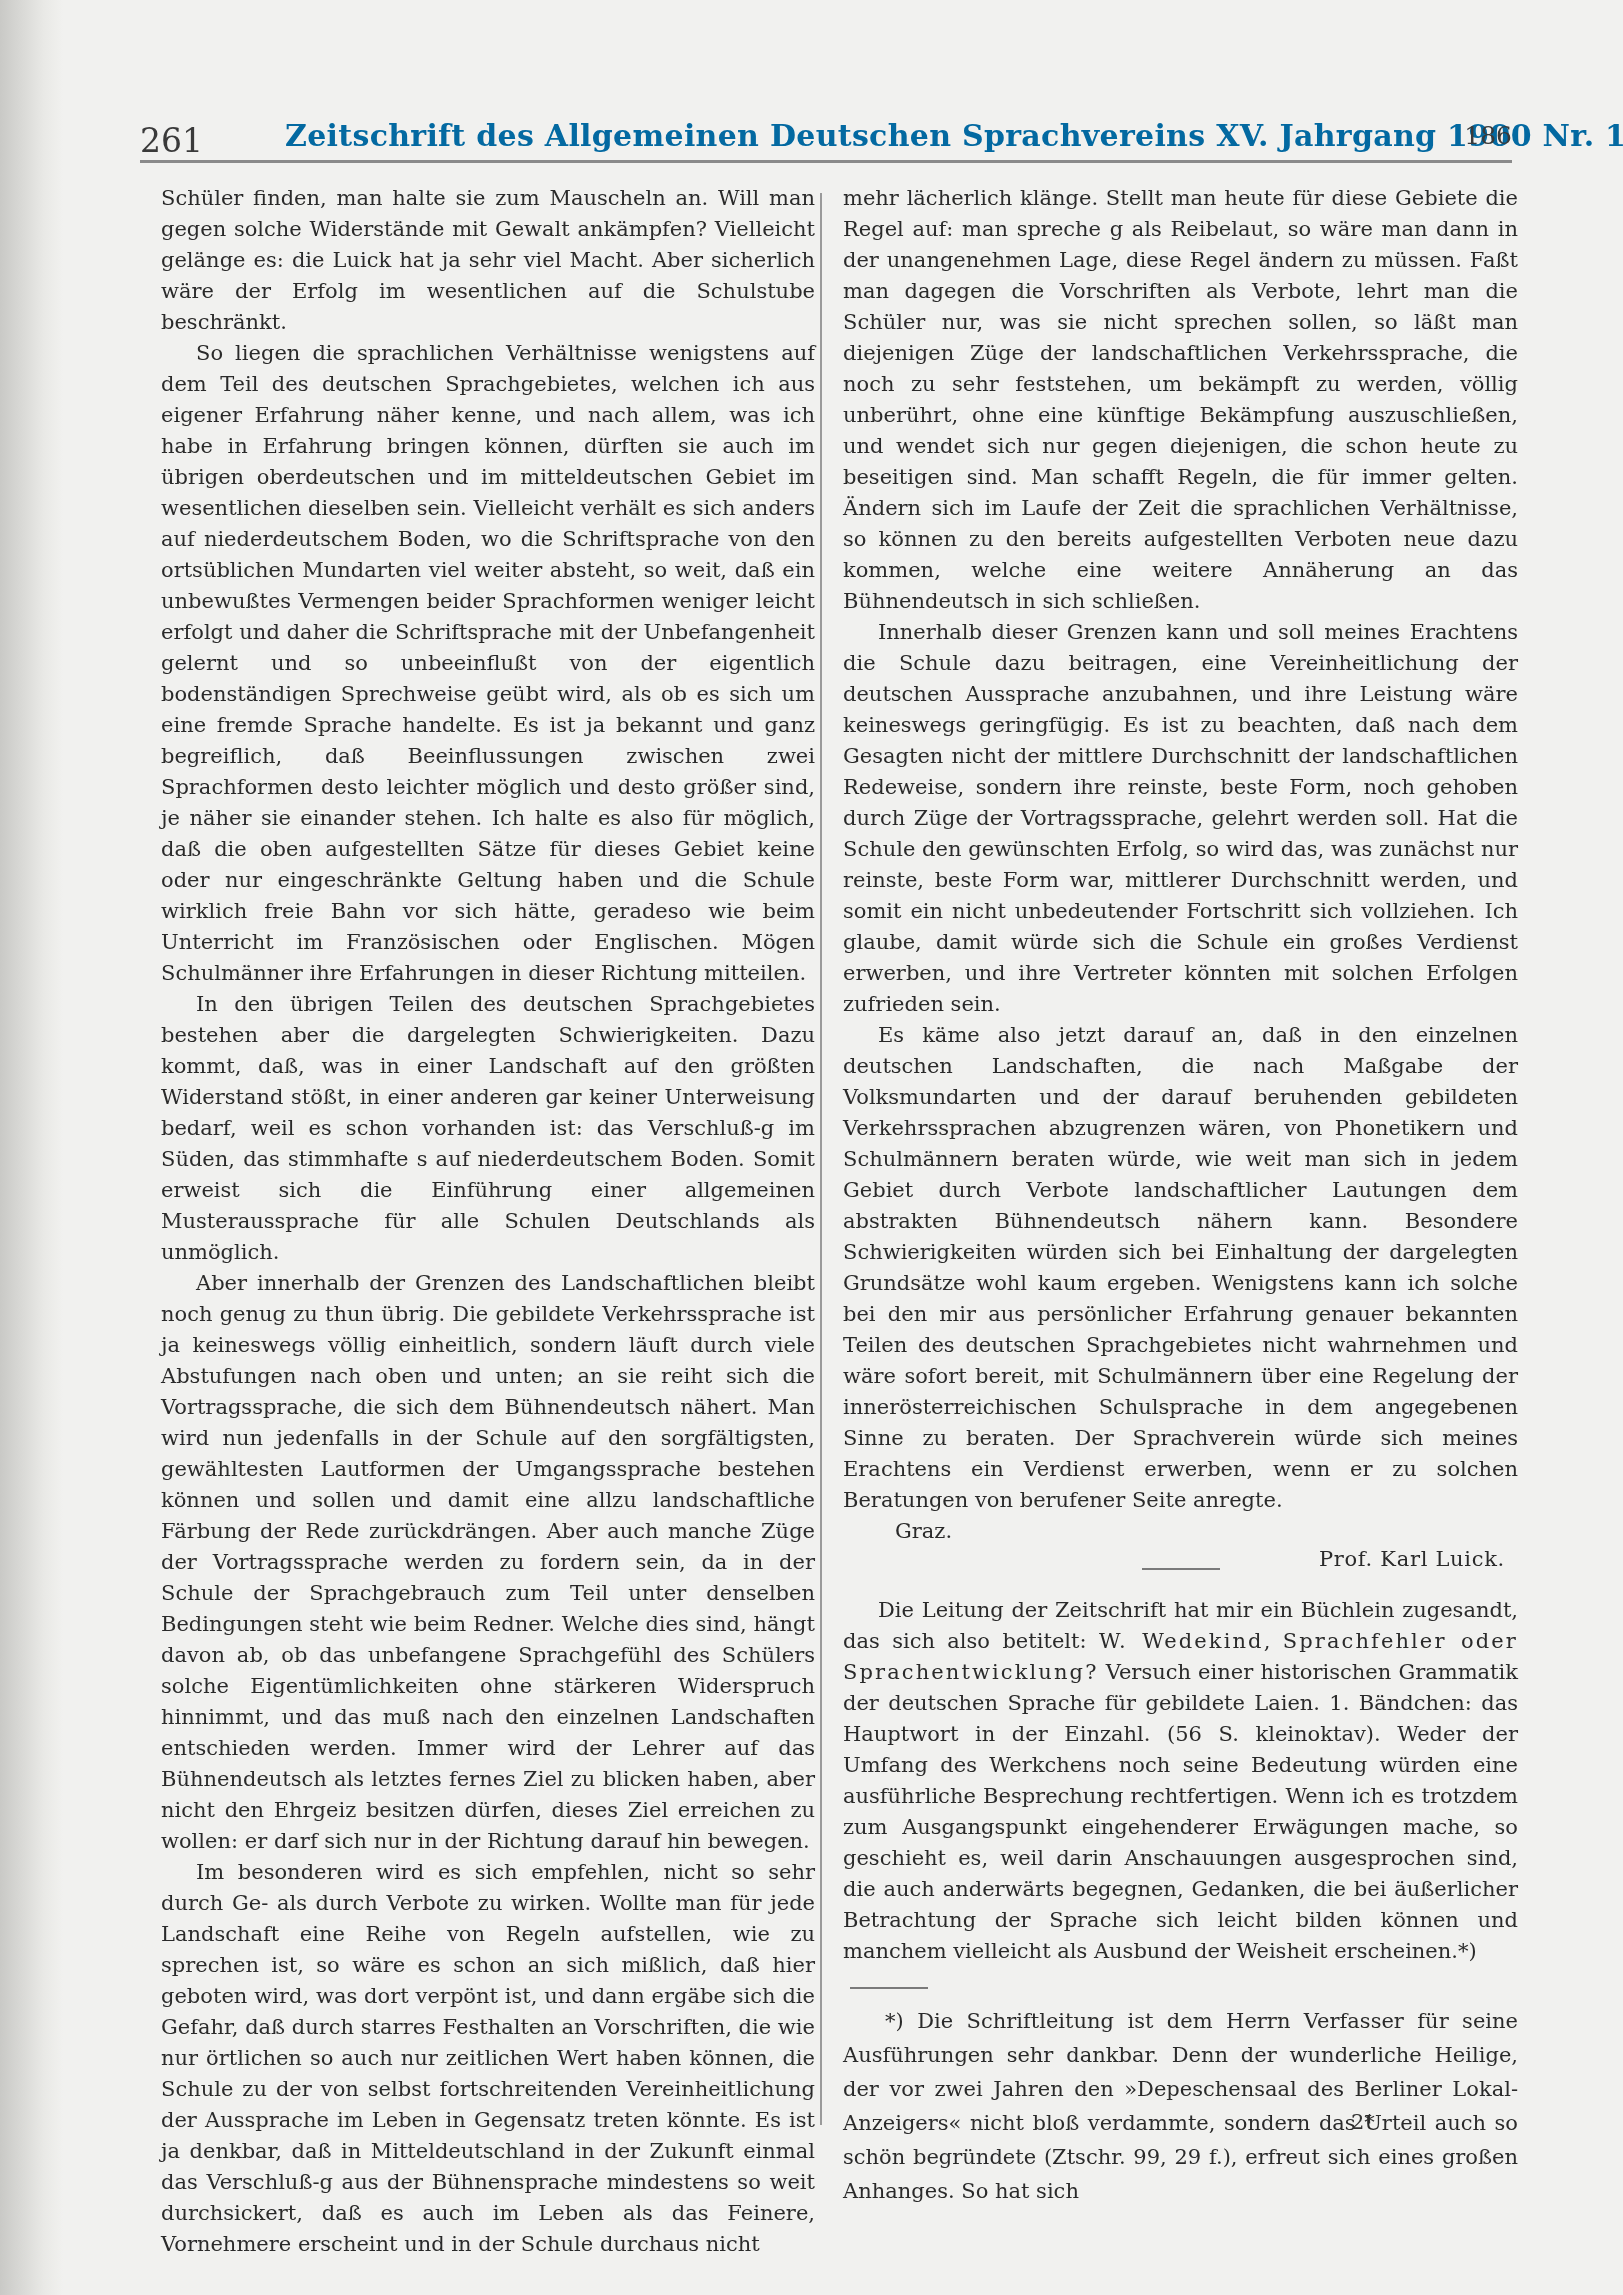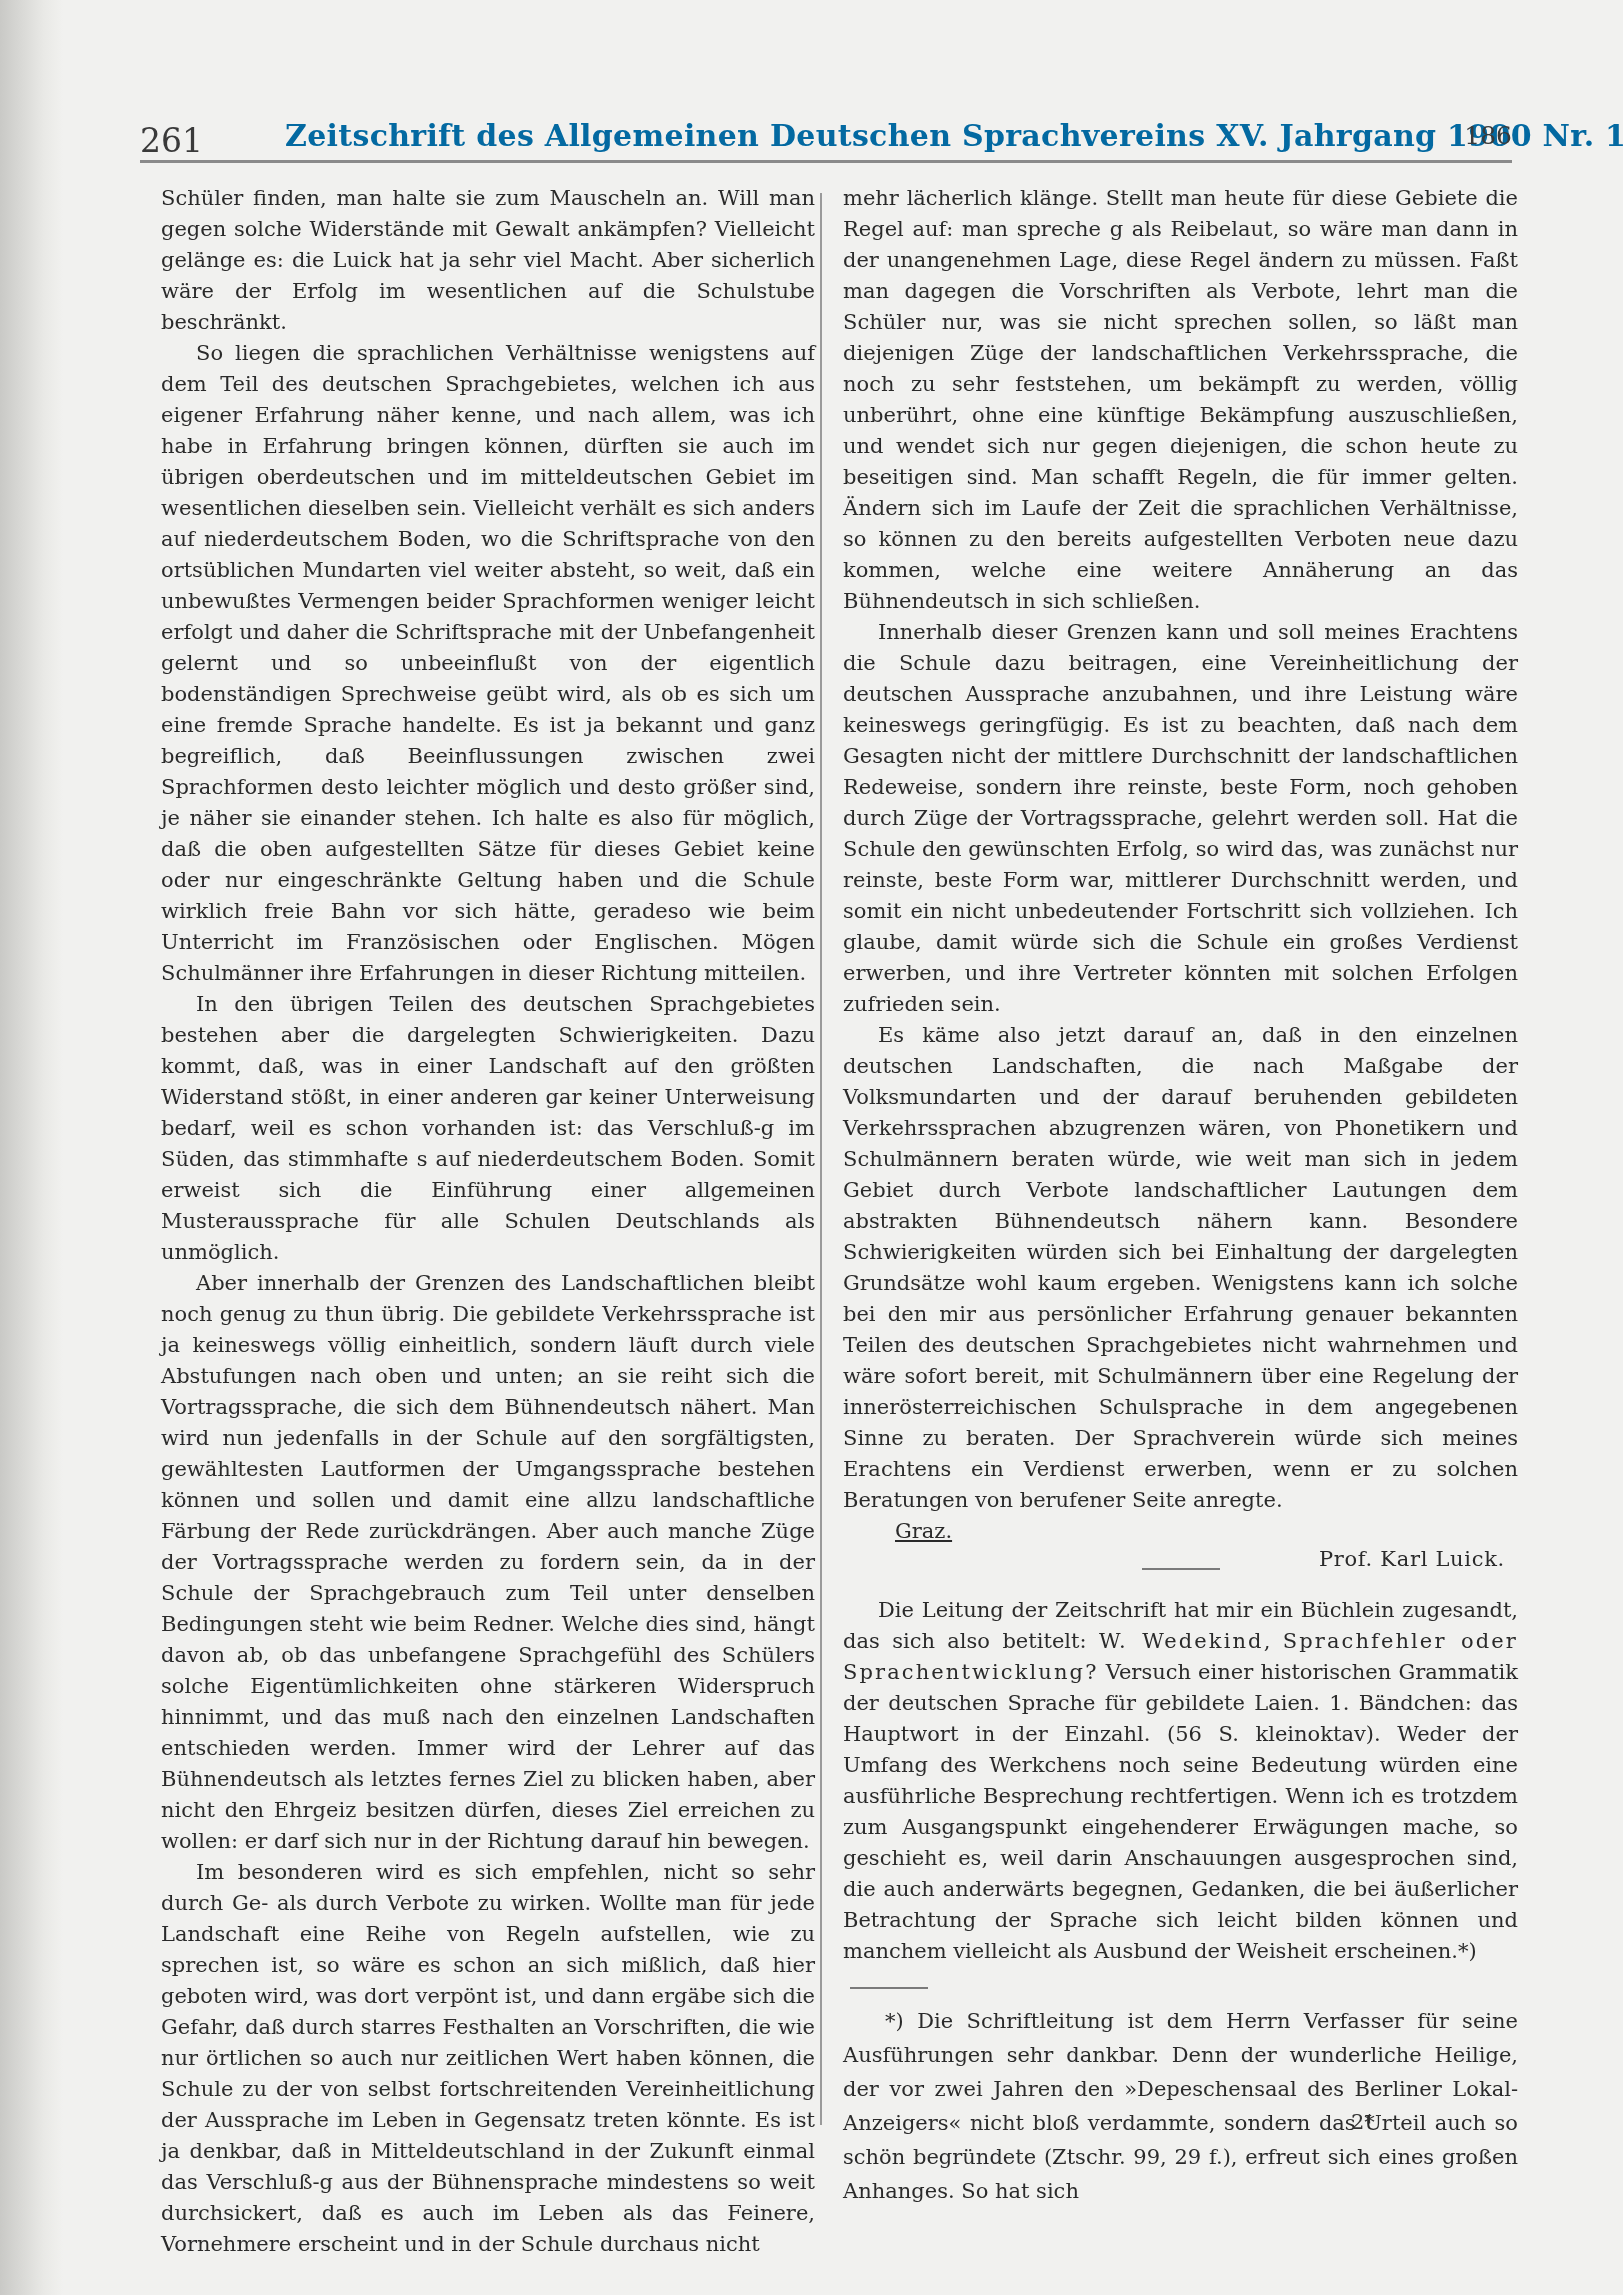--- a/index.html
+++ b/index.html
@@ -35,21 +35,21 @@
   }
   .col-left { left: 161px; width: 654px; }
   .col-right { left: 843px; width: 675px; }
   .column p { margin: 0; text-indent: 35px; }
   .column p.noindent { text-indent: 0; }
   .col-divider {
     position: absolute; left: 820px; top: 193px; width: 2.1px; height: 1932px;
     background: #9a9a9a;
   }
   .signature { position: relative; height: 31px; }
-  .signature .place { position: absolute; left: 52px; top: 0; text-decoration: underline; }
+  .signature .place { position: absolute; left: 52px; top: 0; }
   .signature .author { position: absolute; right: 13px; top: 0; letter-spacing: 0.7px; margin-top: 28px; }
   .section-rule {
     width: 78px; height: 2.1px; background: #7a7a7a; margin: 21px auto 25px auto;
   }
   .article-title {
     text-align: center; font-size: 29px; font-weight: bold; margin: 0 0 9.8px 0;
     line-height: 39px; letter-spacing: 0.7px;
   }
   .spaced { letter-spacing: 2.1px; }
   .footnote-rule { width: 78px; height: 2.1px; background: #7a7a7a; margin: 19.6px 0 15.4px 7px; }

